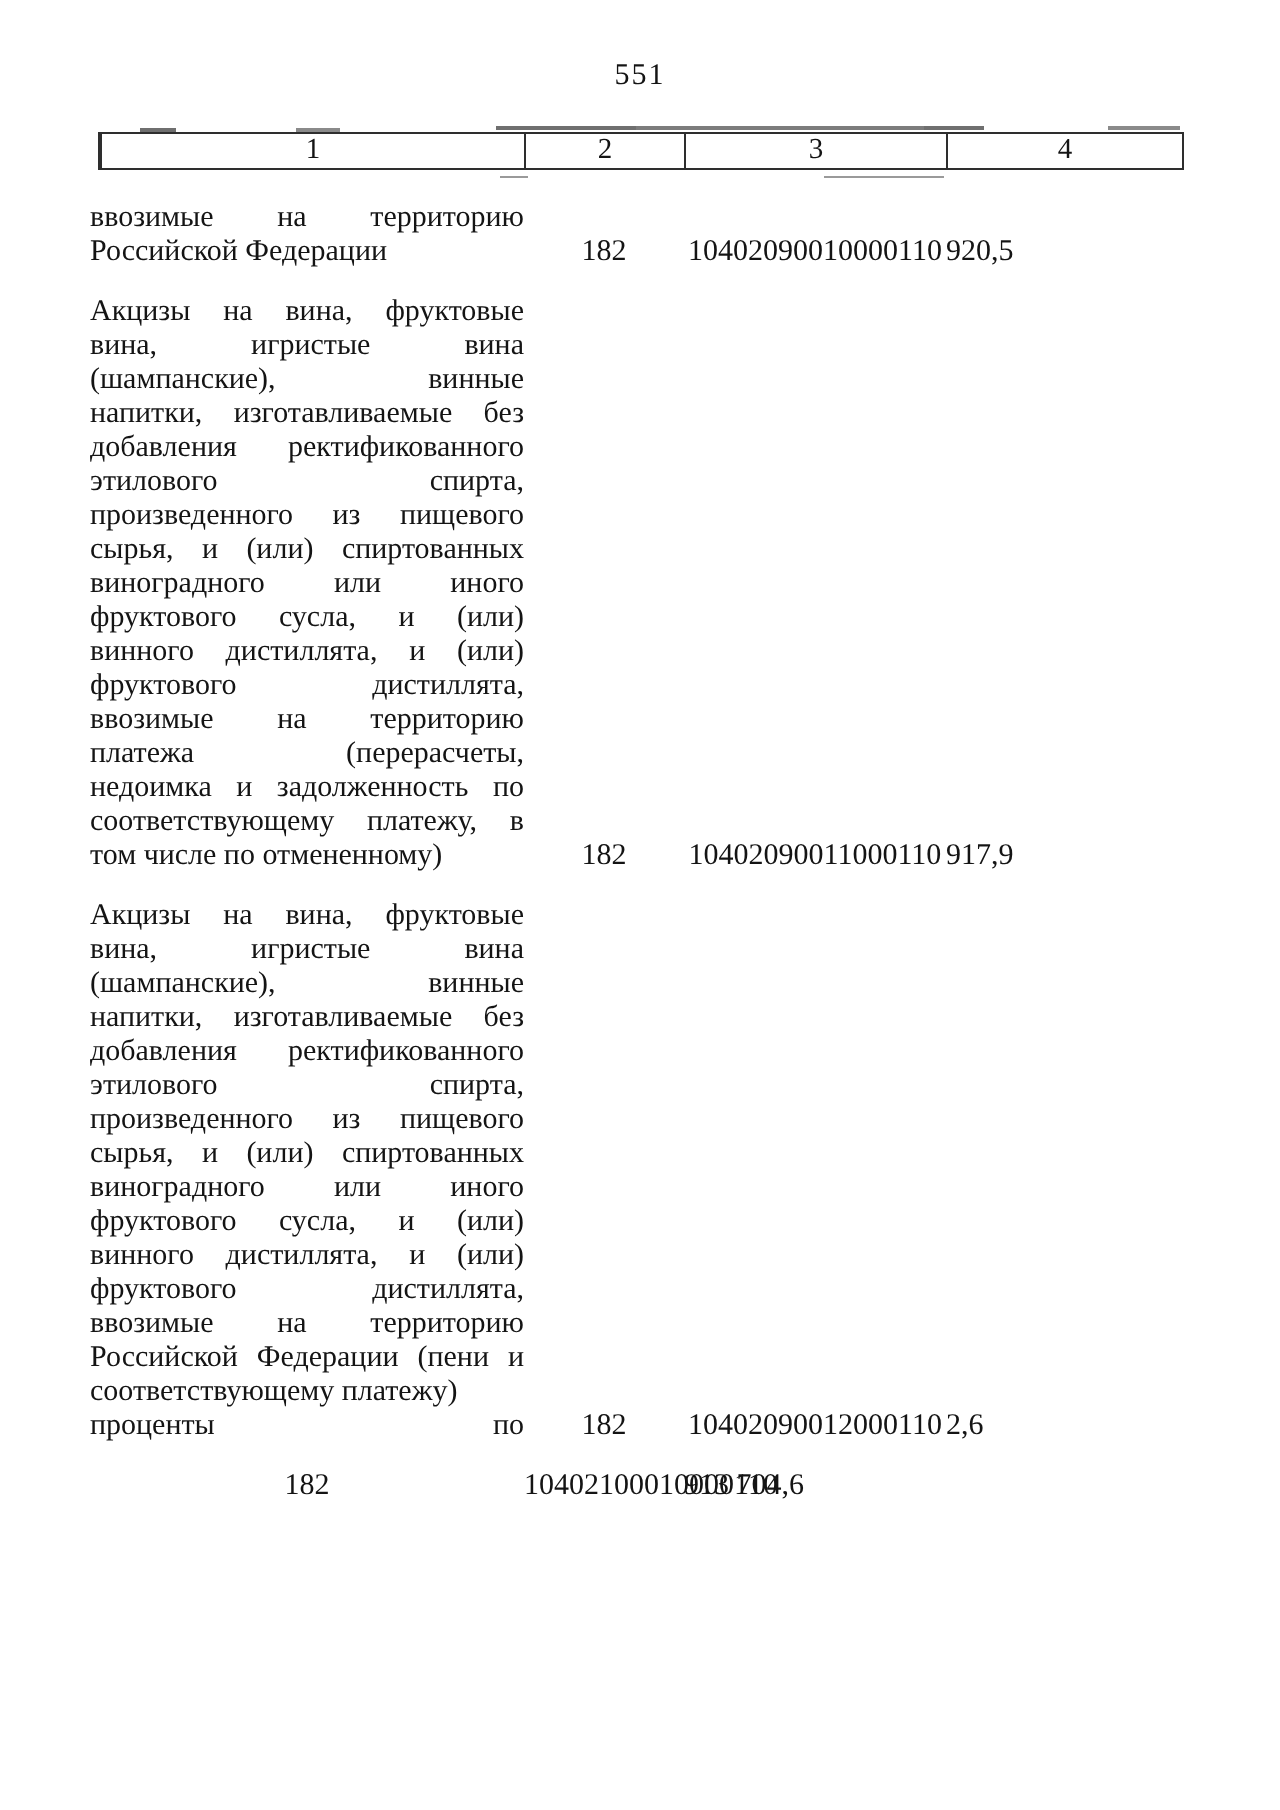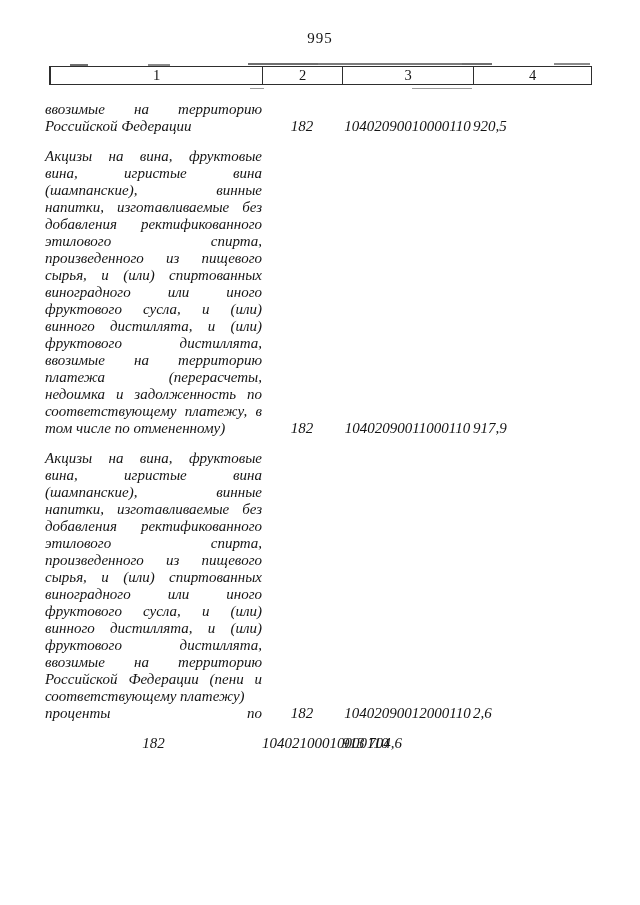--- a/index.html
+++ b/index.html
@@ -54,21 +54,21 @@
   }
   .dash.d1 { top: -3px; left: 20px;  width: 18px; }
   .dash.d2 { top: -3px; left: 98px;  width: 22px; background: #8a8a8a; }
   .dash.d3 { top: -4px; left: 200px; width: 212px; background: #7c7c7c; }
   .dash.d4 { top: -4px; left: 198px; width: 70px; }
   .dash.d5 { top: -4px; left: 412px; width: 30px; }
   .dash.d6 { top: -4px; left: 504px; width: 36px; background: #8a8a8a; }
   .dash.d7 { top: 21px; left: 200px; width: 14px; background: #9a9a9a; height: 1px; }
   .dash.d8 { top: 21px; left: 362px; width: 60px; background: #9a9a9a; height: 1px; }
   
-  .rows { margin-top: 16px; font-style: italic; }
+  .rows { margin-top: 16px; }
   .row {
     display: grid;
     grid-template-columns: 217px 80px 131px 119px;
     align-items: end;
     font-size: 15px;
     line-height: 17px;
     margin-top: 13px;
   }
   .row.first { margin-top: 3px; }
   .cell-name { width: 217px; }
@@ -81,21 +81,21 @@
   .cell-name .jline.last { text-align-last: left; }
   .cell-admin  { text-align: center; white-space: nowrap; }
   .cell-code   { text-align: center; white-space: nowrap; }
   .cell-amount { text-align: left;  white-space: nowrap; }
 </style>
 </head>
 <body>
 
 <div class="page">
 
-  <div class="pageno">995</div>
+  <div class="pageno">551</div>
 
   <div class="tbl">
 
     <div class="hdr">
       <span class="dash d1"></span>
       <span class="dash d2"></span>
       <span class="dash d3"></span>
       <span class="dash d4"></span>
       <span class="dash d5"></span>
       <span class="dash d6"></span>

